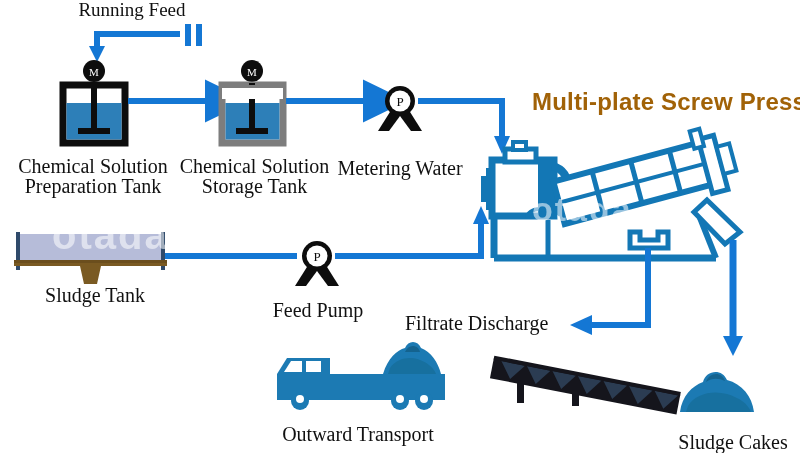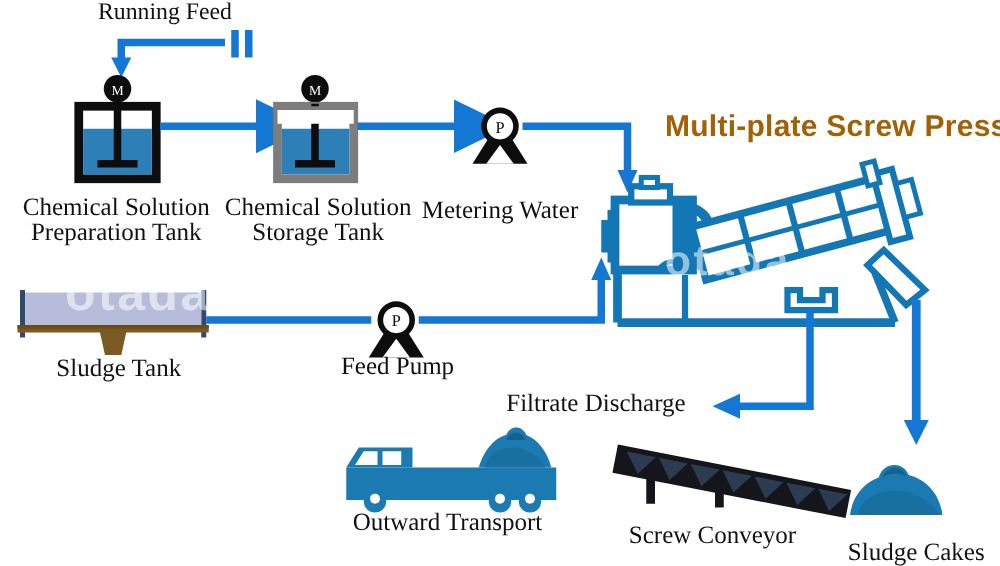--- a/index.html
+++ b/index.html
@@ -238,25 +238,24 @@
   <div class="lbl" style="left:8px;top:156px;width:170px;">Chemical Solution
 Preparation Tank</div>
 
   <div class="lbl" style="left:172px;top:156px;width:165px;">Chemical Solution
 Storage Tank</div>
 
   <div class="lbl" style="left:330px;top:158px;width:140px;">Metering Water</div>
 
   <div class="lbl" style="left:25px;top:285px;width:140px;">Sludge Tank</div>
 
-  <div class="lbl" style="left:258px;top:283px;width:120px;">Feed Pump</div>
+  <div class="lbl" style="left:258px;top:300px;width:120px;">Feed Pump</div>
 
   <div class="lbl" style="left:405px;top:313px;width:165px;text-align:left;">Filtrate Discharge</div>
 
-  <div class="lbl" style="left:248px;top:408px;width:220px;">Outward Transport</div>
-
-  <div class="lbl" style="left:495px;top:418px;width:150px;">Screw Conveyor</div>
+  <div class="lbl" style="left:248px;top:424px;width:220px;">Outward Transport</div>
+
 
   <div class="lbl" style="left:668px;top:432px;width:130px;">Sludge Cakes</div>
 
   <div id="title" style="left:532px;top:88px;">Multi-plate Screw Press</div>
 
 </div>
 
 </body></html>

